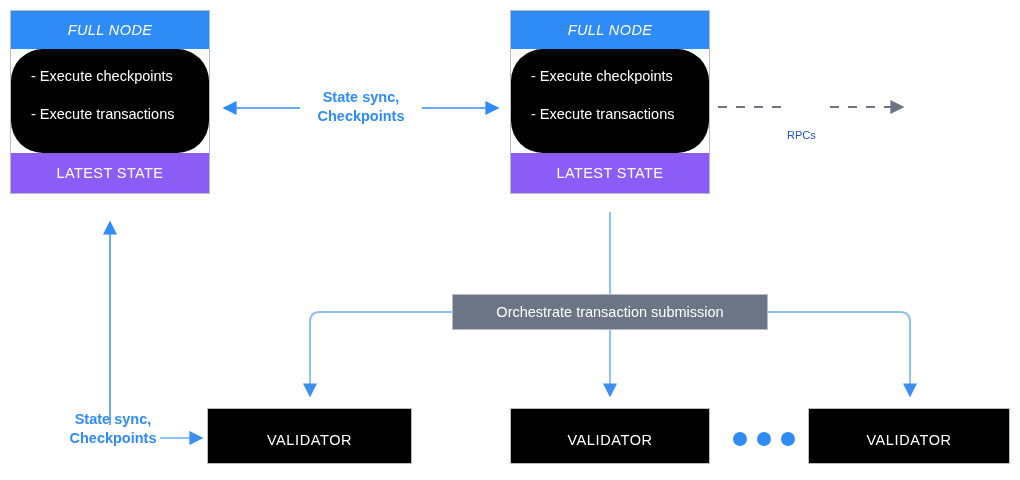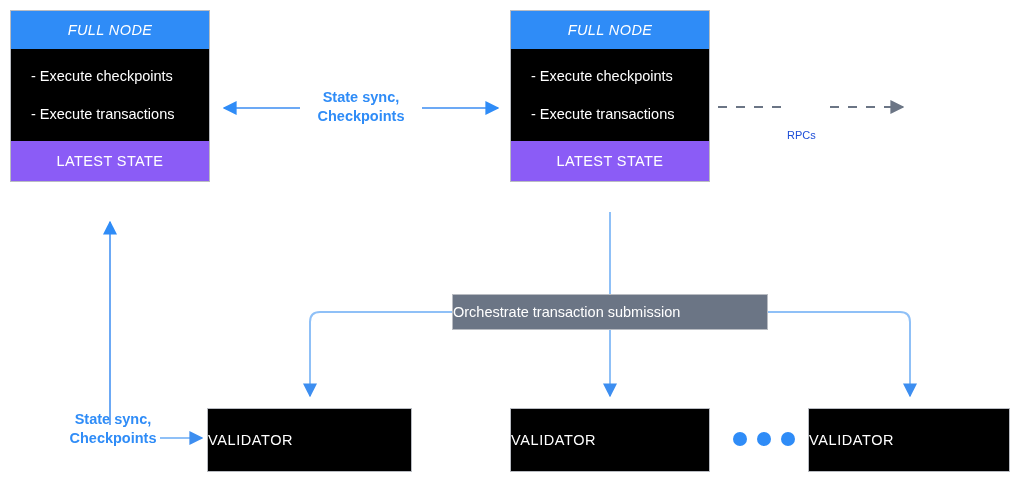--- a/index.html
+++ b/index.html
@@ -29,21 +29,22 @@
     line-height: 38px;
     text-align: center;
     box-sizing: border-box;
     font-style: italic;
   }
   .node-body {
     background: #000000;
     color: #ffffff;
     box-sizing: border-box;
     padding: 20px 14px 20px 20px;
-    height: 92px;
+    height: 104px;
+    border-radius: 32px;
   }
   .node-body .bullet {
     font-size: 14.5px;
     line-height: 1.1;
     margin: 0;
   }
   .node-body .bullet.first { margin-bottom: 22px; }
   .node-footer {
     background: #8b5cf6;
     color: #ffffff;
@@ -55,30 +56,32 @@
     box-sizing: border-box;
   }
   .validator {
     position: absolute;
     box-sizing: border-box;
     background: #000000;
     border: 1px solid #b9bcc2;
     color: #ffffff;
     font-size: 14.5px;
     letter-spacing: 0.6px;
+    text-align: center;
     line-height: 62px;
-    height: 64px;
+    height: 56px;
   }
   .orchestrate {
     position: absolute;
     box-sizing: border-box;
     background: #6b7585;
     border: 1px solid #b9bcc2;
     color: #ffffff;
     font-size: 14.5px;
+    text-align: center;
     line-height: 34px;
     height: 36px;
   }
   .lbl {
     position: absolute;
     color: #2f8cf7;
     font-size: 14.5px;
     line-height: 19px;
     text-align: center;
     white-space: pre-line;

